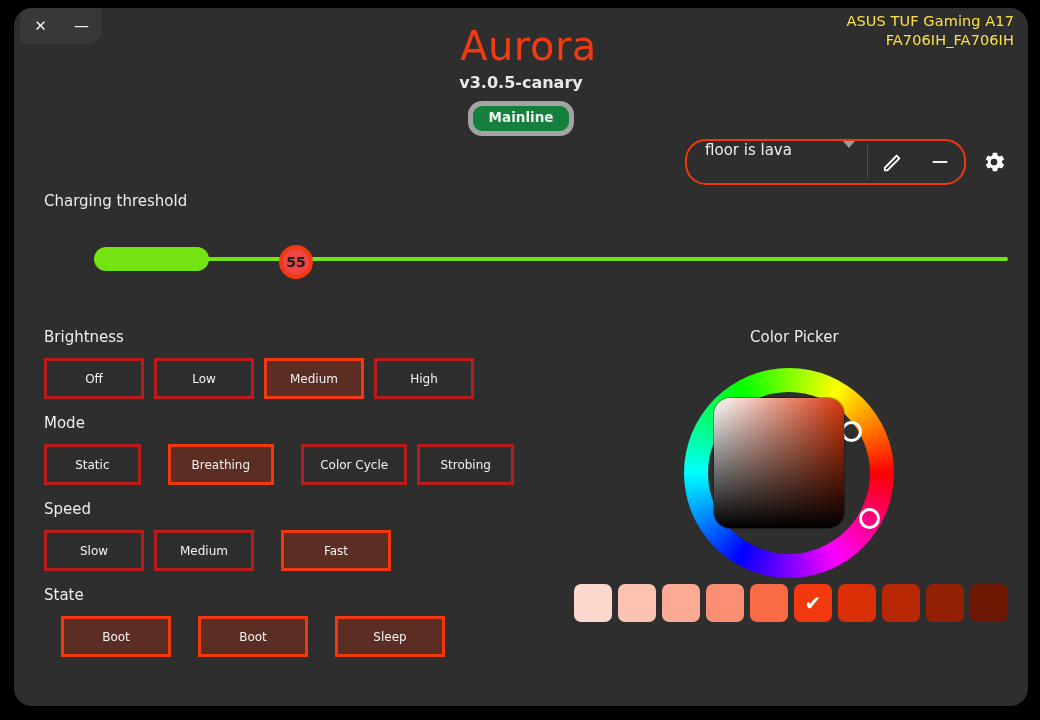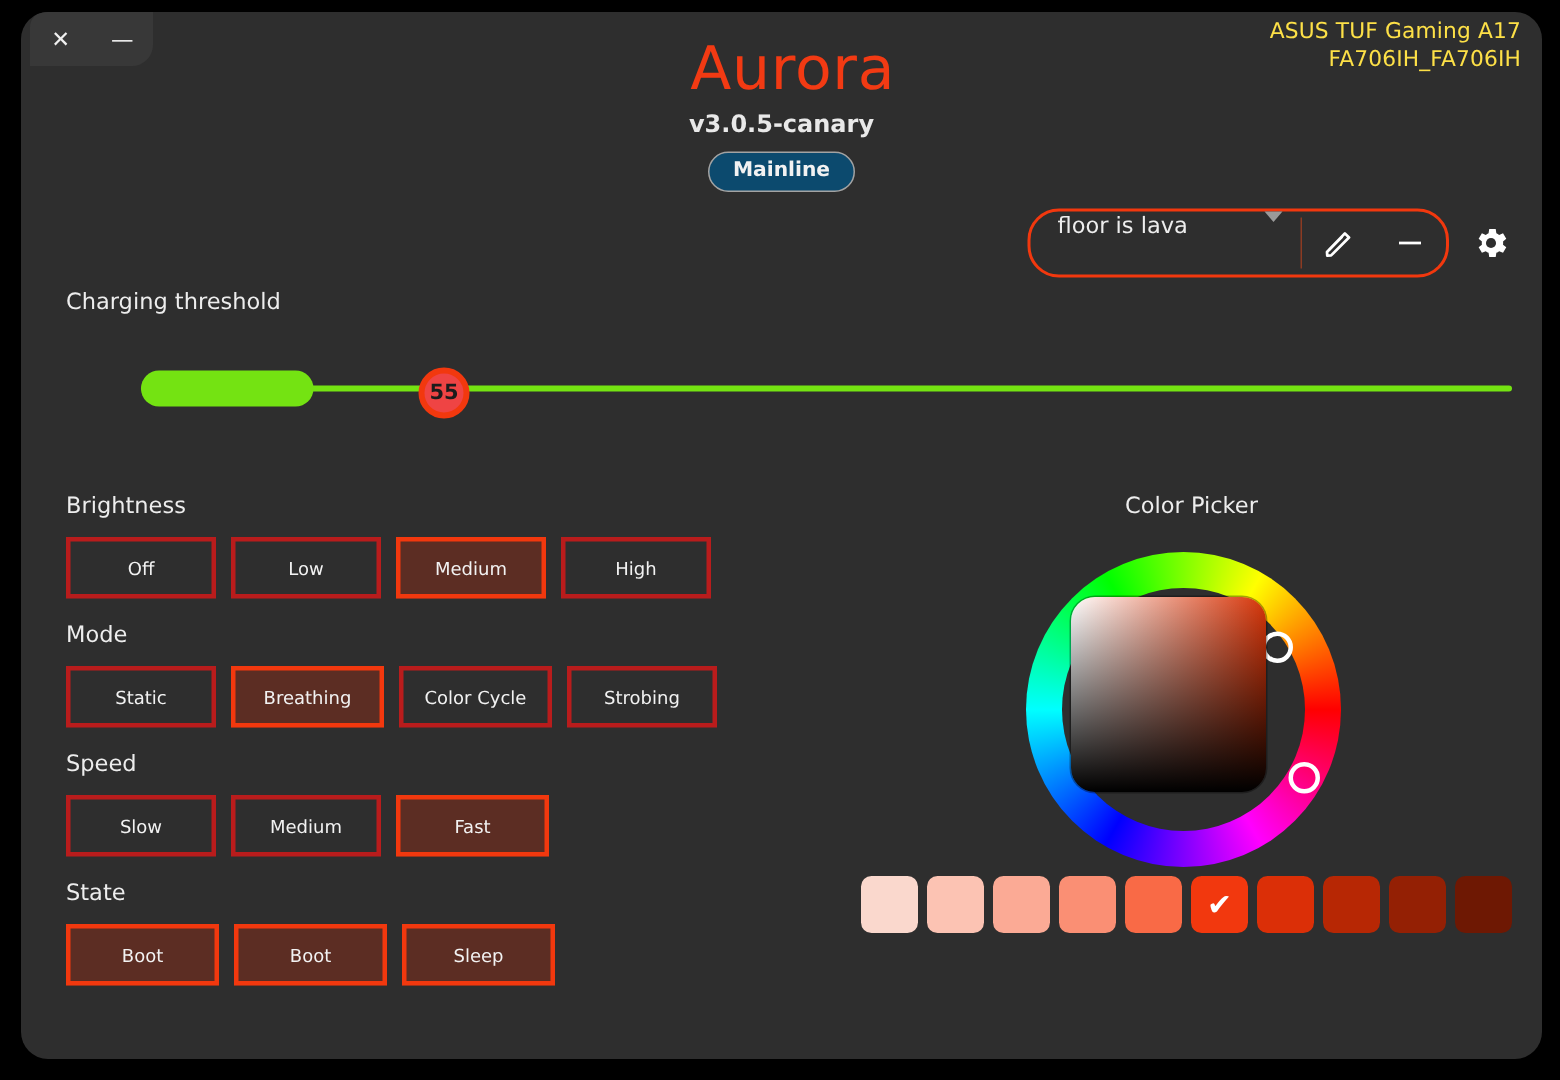--- a/index.html
+++ b/index.html
@@ -89,22 +89,22 @@
     font-size: 16px;
     font-weight: bold;
     margin-top: 9px;
     line-height: 1;
   }
   #branch-badge {
     display: inline-block;
     margin-top: 10px;
     padding: 5px 16px 6px;
     border-radius: 14px;
-    background: #0c4a6e;
-    border: 1px solid #a3a3a3;
+    background: #15803d;
+    border: 5px solid #a3a3a3;
     color: #f2f2f2;
     font-size: 13.5px;
     font-weight: bold;
     line-height: 1;
     pointer-events: auto;
     cursor: pointer;
   }
 
   
   #profile-row {
@@ -249,21 +249,21 @@
     background: transparent;
     color: #f2f2f2;
     font-size: 12px;
     cursor: pointer;
     user-select: none;
   }
   .opt-btn.selected {
     border-color: #f2380e;
     background: #5c2d23;
   }
-  .opt-btn.wide { width: 102px; }
+  .opt-btn.wide { width: 110px; margin-left: 17px; }
 
   
   #color-panel {
     position: absolute;
     left: 664px;
     top: 322px;
     width: 360px;
   }
   #color-picker-label {
     color: #ededed;

